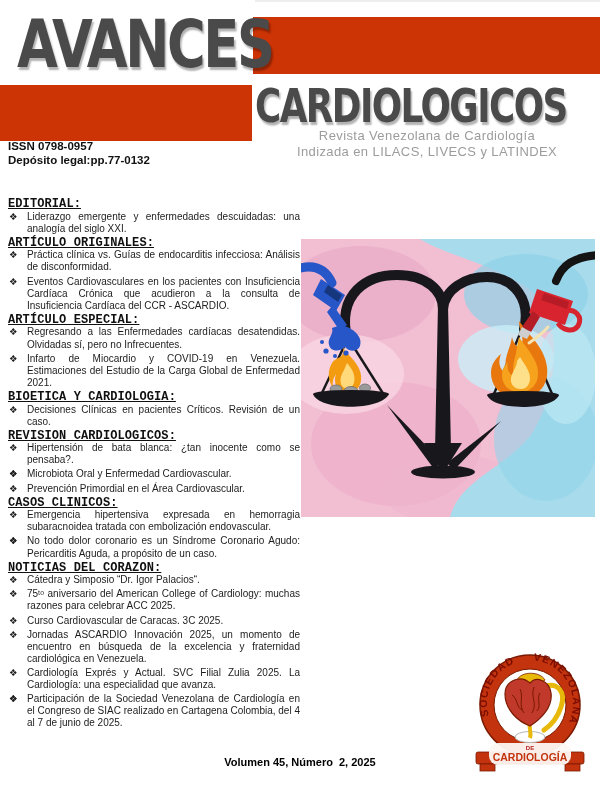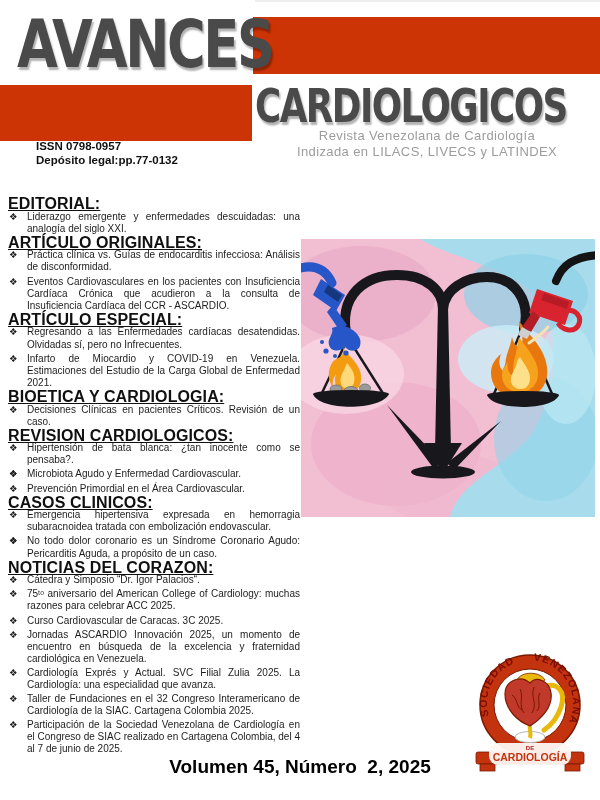--- a/index.html
+++ b/index.html
@@ -12,42 +12,42 @@
   .red-block{position:absolute;background:#cc3305;}
   #red-block-1{left:253px;top:17px;width:347px;height:57px;}
   #red-block-2{left:0;top:85px;width:252px;height:56px;}
   .mast-title{
     position:absolute;color:#4a4a4a;font-family:"DejaVu Sans",sans-serif;font-weight:bold;
     transform-origin:left top;white-space:nowrap;
     text-shadow:2px 3px 2px rgba(0,0,0,0.30);
   }
   #title1{left:17px;top:6px;font-size:66px;letter-spacing:-3px;transform:scaleX(0.80);}
   #title2{left:255px;top:78px;font-size:47px;letter-spacing:-2px;transform:scaleX(0.76);}
-  .issn-box{position:absolute;left:8px;top:140px;color:#111;font-size:11.5px;font-weight:bold;line-height:13.5px;margin-left:28px;}
+  .issn-box{position:absolute;left:8px;top:140px;color:#111;font-size:11.5px;font-weight:bold;line-height:13.5px;}
   .subtitle-box{
     position:absolute;left:258px;top:128px;width:338px;text-align:center;
     color:#9c9c9c;font-size:13px;line-height:16px;letter-spacing:.4px;
   }
   
   #toc{position:absolute;left:8px;top:198px;width:292px;color:#1c1c1c;}
   .sec-title{
-    font-size:16px;font-weight:bold;text-decoration:underline;
-    letter-spacing:.1px;line-height:12.6px;color:#101010;
+    font-size:12px;font-weight:bold;text-decoration:underline;
+    letter-spacing:.1px;line-height:12.6px;color:#101010;font-family:Liberation Mono, monospace;
   }
   .item{position:relative;padding-left:19px;text-align:justify;
     font-size:10px;line-height:12.1px;margin-bottom:2px;}
   .item .bullet{position:absolute;left:1px;top:0;font-size:9.5px;}
   
   #illustration{position:absolute;left:301px;top:239px;width:294px;height:278px;}
   
   #logo{position:absolute;left:460px;top:649px;width:140px;height:130px;}
   
   #footer{
     position:absolute;left:0;top:756px;width:100%;text-align:center;
-    font-size:19px;font-weight:bold;color:#000;white-space:pre;
+    font-size:11px;font-weight:bold;color:#000;white-space:pre;
   }
 </style>
 </head>
 <body>
 
 <div class="top-strip"></div>
 <div id="red-block-1" class="red-block"></div>
 <div id="red-block-2" class="red-block"></div>
 <div id="title1" class="mast-title">AVANCES</div>
 <div id="title2" class="mast-title">CARDIOLOGICOS</div>
@@ -67,33 +67,33 @@
     <div class="item"><span class="bullet">❖</span><span>Práctica clínica vs. Guías de endocarditis infecciosa: Análisis de disconformidad.</span></div>
     <div class="item"><span class="bullet">❖</span><span>Eventos Cardiovasculares en los pacientes con Insuficiencia Cardíaca Crónica que acudieron a la consulta de Insuficiencia Cardíaca del CCR - ASCARDIO.</span></div>
     <div class="sec-title">ARTÍCULO ESPECIAL:</div>
     <div class="item"><span class="bullet">❖</span><span>Regresando a las Enfermedades cardíacas desatendidas. Olvidadas sí, pero no Infrecuentes.</span></div>
     <div class="item"><span class="bullet">❖</span><span>Infarto de Miocardio y COVID-19 en Venezuela. Estimaciones del Estudio de la Carga Global de Enfermedad 2021.</span></div>
     <div class="sec-title">BIOETICA Y CARDIOLOGIA:</div>
     <div class="item"><span class="bullet">❖</span><span>Decisiones Clínicas en pacientes Críticos. Revisión de un caso.</span></div>
     <div class="sec-title">REVISION CARDIOLOGICOS:</div>
     <div class="item"><span class="bullet">❖</span><span>Hipertensión de bata blanca: ¿tan inocente como se pensaba?.</span></div>
     <div class="item"><span class="bullet">❖</span></div>
-    <div class="item"><span class="bullet">❖</span><span>Microbiota Agudo y Enfermedad Cardiovascular.</span></div>
+    <div class="item"><span class="bullet">❖</span><span>Microbiota Oral y Enfermedad Cardiovascular.</span></div>
     <div class="item"><span class="bullet">❖</span><span>Prevención Primordial en el Área Cardiovascular.</span></div>
     <div class="sec-title">CASOS CLINICOS:</div>
     <div class="item"><span class="bullet">❖</span><span>Emergencia hipertensiva expresada en hemorragia subaracnoidea tratada con embolización endovascular.</span></div>
     <div class="item"><span class="bullet">❖</span></div>
     <div class="item"><span class="bullet">❖</span><span>No todo dolor coronario es un Síndrome Coronario Agudo: Pericarditis Aguda, a propósito de un caso.</span></div>
     <div class="sec-title">NOTICIAS DEL CORAZON:</div>
     <div class="item"><span class="bullet">❖</span><span>Cátedra y Simposio “Dr. Igor Palacios“.</span></div>
     <div class="item"><span class="bullet">❖</span><span>75ᵗᵒ aniversario del American College of Cardiology: muchas razones para celebrar ACC 2025.</span></div>
     <div class="item"><span class="bullet">❖</span><span>Curso Cardiovascular de Caracas. 3C 2025.</span></div>
     <div class="item"><span class="bullet">❖</span><span>Jornadas ASCARDIO Innovación 2025, un momento de encuentro en búsqueda de la excelencia y fraternidad cardiológica en Venezuela.</span></div>
     <div class="item"><span class="bullet">❖</span><span>Cardiología Exprés y Actual. SVC Filial Zulia 2025.  La Cardiología: una especialidad que avanza.</span></div>
-    <div class="item"><span class="bullet">❖</span><span>Taller de Fundaciones en el 32 Congreso Interamericano de Cardiología de la SIAC. Cartagena Colombia 2025.</span></div>
+    <div class="item"><span class="bullet">❖</span></div>
     <div class="item"><span class="bullet">❖</span><span>Participación de la Sociedad Venezolana de Cardiología en el Congreso de SIAC realizado en Cartagena Colombia, del 4 al 7 de junio de 2025.</span></div>
   </div>
 
 <svg id="illustration" viewBox="0 0 294 278" aria-hidden="true">
 
   <rect x="0" y="0" width="294" height="278" fill="#f2bed2"></rect>
   <ellipse cx="60" cy="55" rx="75" ry="48" fill="#e7a6c3" opacity="0.55"></ellipse>
   <ellipse cx="95" cy="205" rx="85" ry="62" fill="#ecadc8" opacity="0.6"></ellipse>
   <ellipse cx="45" cy="135" rx="58" ry="40" fill="#f8d7e3" opacity="0.75"></ellipse>
   <ellipse cx="150" cy="250" rx="70" ry="35" fill="#eeb3cc" opacity="0.5"></ellipse>

